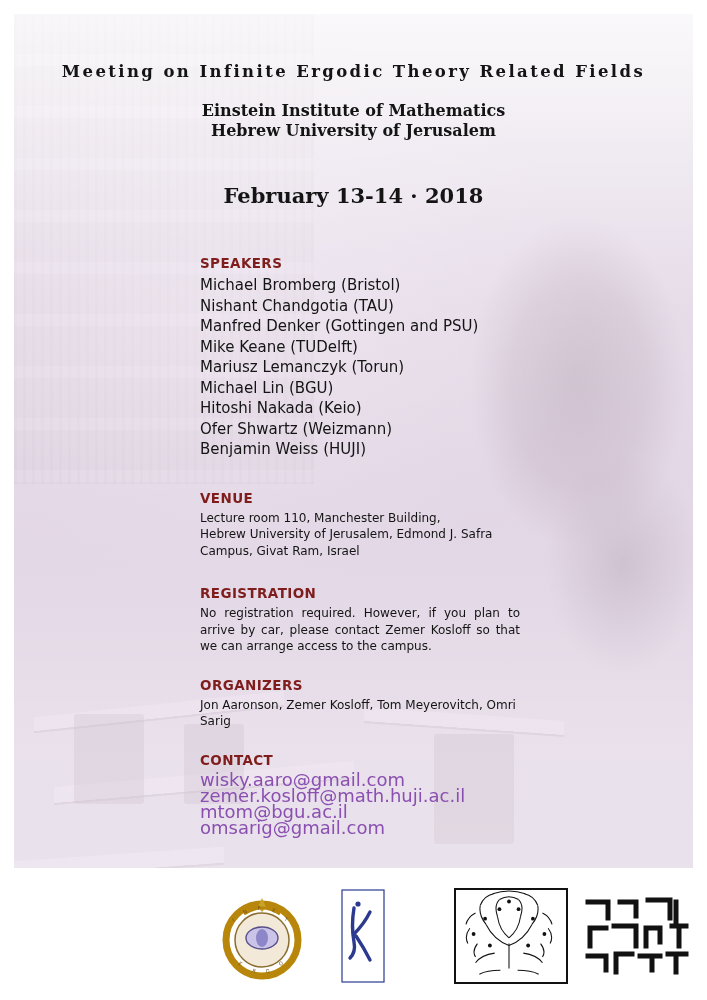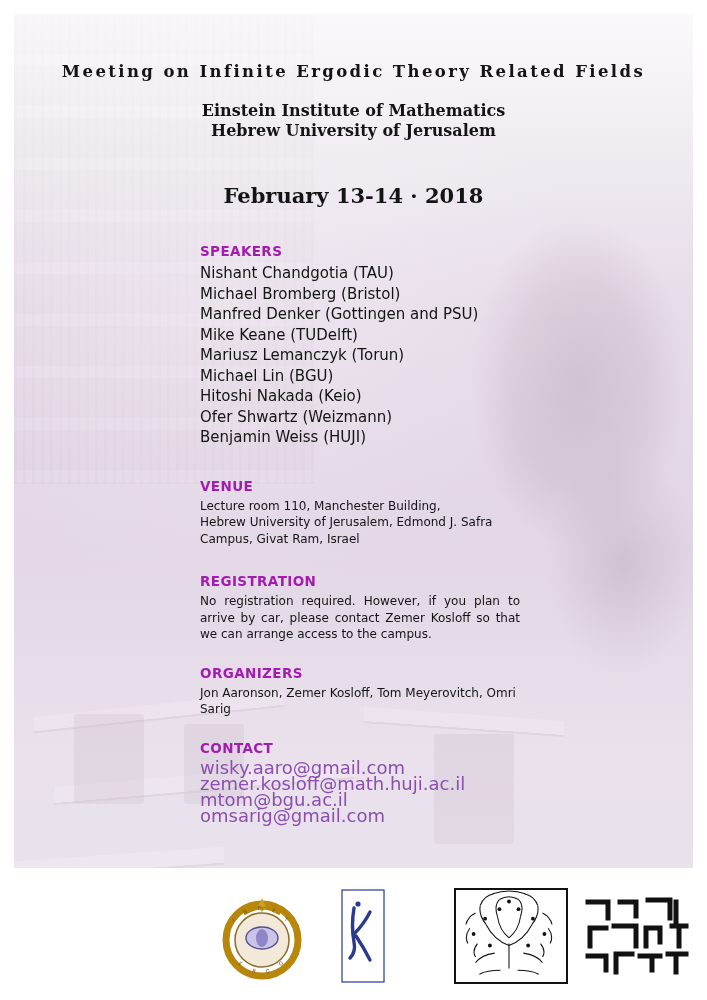--- a/index.html
+++ b/index.html
@@ -191,22 +191,22 @@
     left: 200px;
     width: 320px;
     top: 243px;
     color: #1a1a1a;
   }
   .sect-head {
     font-family: "DejaVu Sans", sans-serif;
     font-weight: bold;
     font-size: 13.5px;
     letter-spacing: .4px;
-    color: #a21caf;
-    margin: 0 0 4px 0;
+    color: #7f1d1d;
+    margin: 12px 0 4px 0;
   }
   .speakers-list {
     list-style: none;
     margin: 0 0 0 0;
     padding: 0;
   }
   .speakers-list li {
     font-size: 15px;
     line-height: 20.5px;
     color: #141414;
@@ -295,22 +295,22 @@
       <div>Einstein Institute of Mathematics</div>
       <div>Hebrew University of Jerusalem</div>
     </div>
 
     <div class="dates">February 13-14 · 2018</div>
 
     <div class="body-block">
 
       <div class="sect-head">SPEAKERS</div>
       <ul class="speakers-list">
+        <li>Michael Bromberg (Bristol)</li>
         <li>Nishant Chandgotia (TAU)</li>
-        <li>Michael Bromberg (Bristol)</li>
         <li>Manfred Denker (Gottingen and PSU)</li>
         <li>Mike Keane (TUDelft)</li>
         <li>Mariusz Lemanczyk (Torun)</li>
         <li>Michael Lin (BGU)</li>
         <li>Hitoshi Nakada (Keio)</li>
         <li>Ofer Shwartz (Weizmann)</li>
         <li>Benjamin Weiss (HUJI)</li>
       </ul>
 
       <div class="sect-head gap-venue">VENUE</div>

